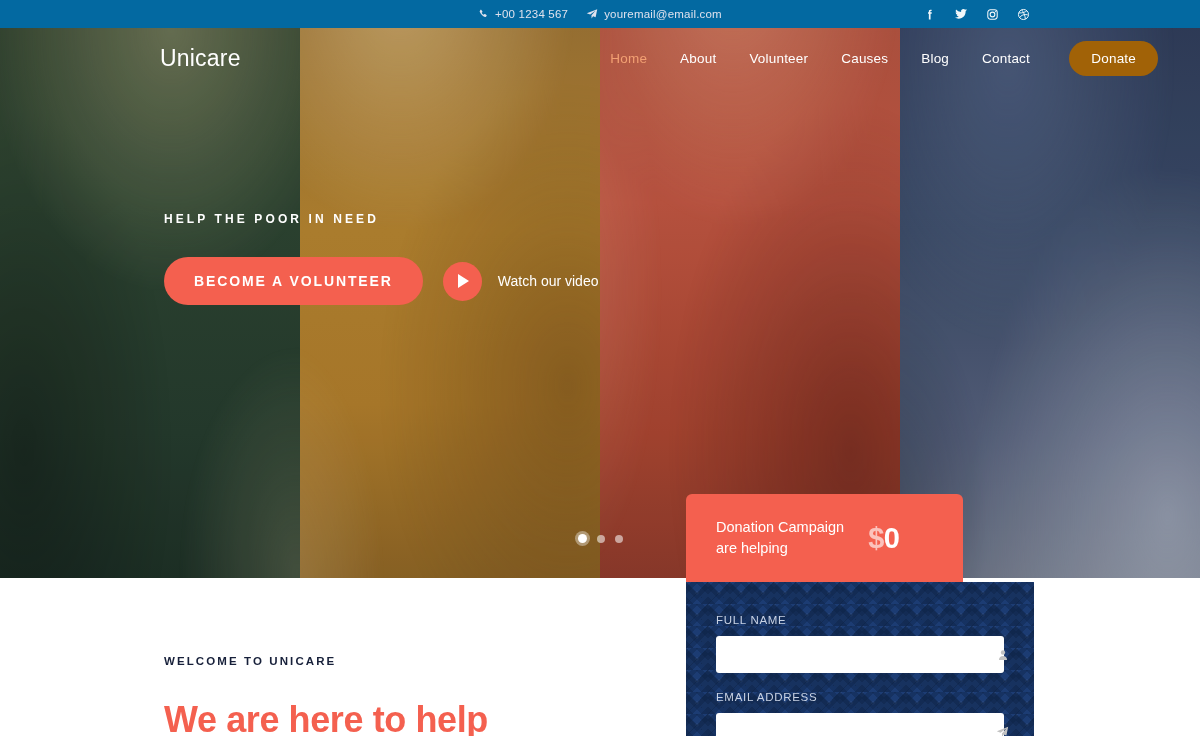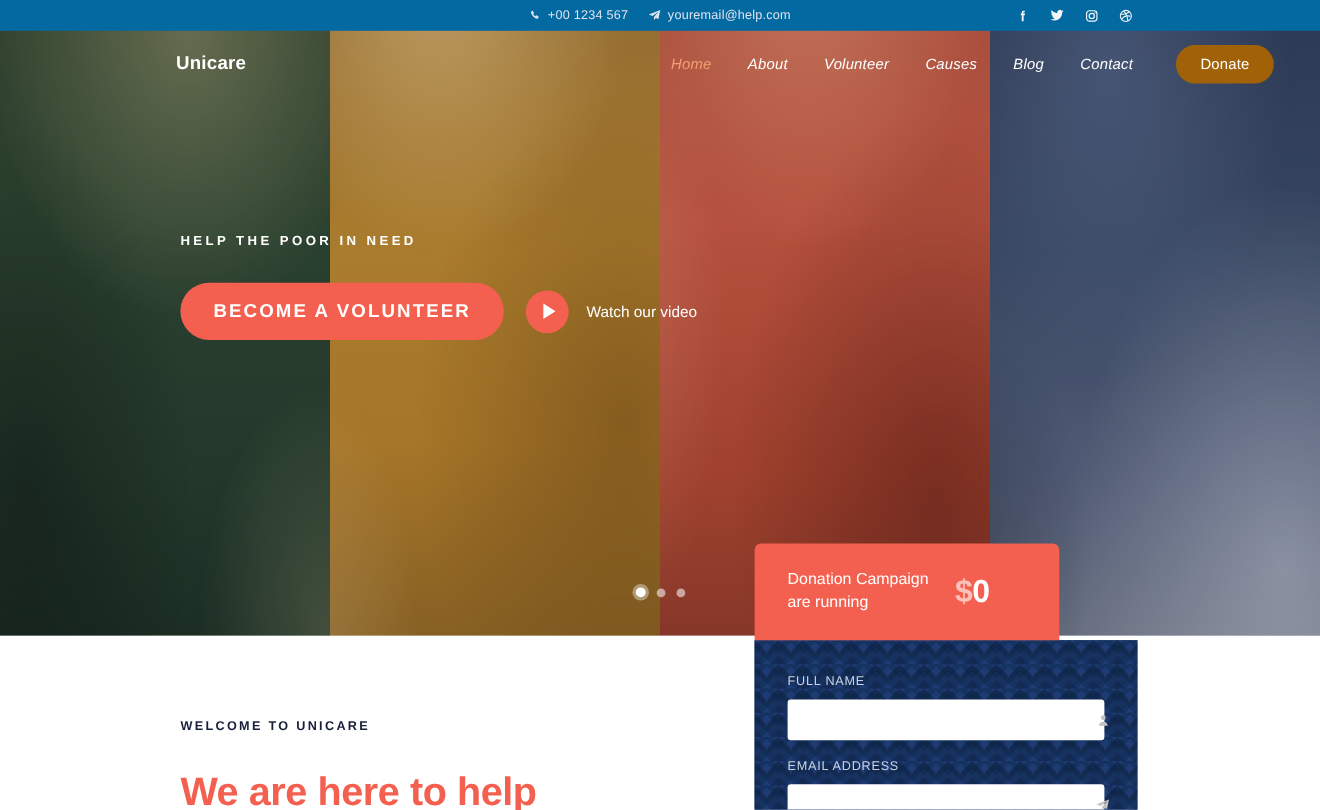--- a/index.html
+++ b/index.html
@@ -78,29 +78,29 @@
   }
   .hero-tint { position:absolute; inset:0; background:rgba(15,18,40,.06); }
 
   
   .header {
     position:absolute; top:28px; left:0; width:1200px; height:60px;
     display:flex; align-items:center; z-index:30;
   }
   .logo {
     position:absolute; left:160px;
-    font-size:17px; font-weight:700; color:#fff; letter-spacing:.2px;
+    font-size:23px; font-weight:400; color:#fff; letter-spacing:.2px;
   }
   .nav {
     position:absolute; right:170px;
     display:flex; align-items:center; gap:33px;
   }
   .nav-link {
     font-size:13.5px; color:#fff; font-weight:400; letter-spacing:.2px;
-    cursor:pointer; white-space:nowrap;font-style:italic;
+    cursor:pointer; white-space:nowrap;
   }
   .nav-link.active { color:#f2a073; }
   .btn-donate {
     position:absolute; right:42px;
     background:#a16207; color:#fff; border:none;
     font-family:inherit; font-size:13.5px; font-weight:500;
     padding:10px 22px; border-radius:22px; cursor:pointer;
     letter-spacing:.2px;
   }
 
@@ -110,21 +110,21 @@
     font-size:12px; font-weight:700; letter-spacing:3.1px;
     color:#ffffff; text-transform:uppercase; margin-bottom:16px;
   }
   .hero-title {
     font-size:45px; line-height:50px; font-weight:700; color:#fff;
     letter-spacing:-0.4px; max-width:540px;
   }
   .hero-actions { margin-top:31px; display:flex; align-items:center; gap:20px; }
   .btn-volunteer {
     background:#f4604f; color:#fff; border:none; font-family:inherit;
-    font-size:17px; font-weight:700; letter-spacing:1.9px;
+    font-size:14px; font-weight:700; letter-spacing:1.9px;
     padding:16px 30px; border-radius:30px; cursor:pointer;
   }
   .play-wrap { display:flex; align-items:center; gap:16px; cursor:pointer; }
   .play-btn {
     width:39px; height:39px; border-radius:50%; background:#f4604f;
     display:flex; align-items:center; justify-content:center;
   }
   .play-btn .tri {
     width:0; height:0; margin-left:3px;
     border-left:11px solid #fff;
@@ -219,21 +219,21 @@
     <span class="tb-item">
       <svg width="11" height="11" viewBox="0 0 16 16" fill="#dfe2ee">
         <path d="M3.6 1.2c.4-.3 1-.2 1.3.2l1.4 2c.3.4.2.9-.1 1.2l-.9.8c.6 1.3 1.7 2.4 3 3l.8-.9c.3-.3.8-.4 1.2-.1l2 1.4c.4.3.5.9.2 1.3l-1 1.2c-.3.4-.9.6-1.4.4C6.8 10.5 4.1 7.8 2.5 4c-.2-.5 0-1 .4-1.4l.7-1.4z"></path>
       </svg>
       <span>+00 1234 567</span>
     </span>
     <span class="tb-item">
       <svg width="12" height="12" viewBox="0 0 16 16" fill="#dfe2ee">
         <path d="M15 1.5 1 7l4.6 1.8L13 3.4 7.3 9.8l.1 4.2 2.1-3 3.3 1.3z"></path>
       </svg>
-      <span>youremail@help.com</span>
+      <span>youremail@email.com</span>
     </span>
   </div>
   <div class="topbar-social">
     <a class="soc">
       <svg width="13" height="13" viewBox="0 0 16 16" fill="#fff">
           <path d="M10.6 5.3H9.1v-1c0-.4.3-.5.5-.5h1V2.1H9.2C7.6 2.1 7.2 3.3 7.2 4v1.3H6.2v1.8h1V14h2.1V7.1h1.4l.1-1.8z"></path>
         </svg>
     </a>
     <a class="soc">
       <svg width="14" height="14" viewBox="0 0 16 16" fill="#fff">
@@ -284,21 +284,21 @@
 
 <div class="dots">
   <span class="dot active"></span>
   <span class="dot"></span>
   <span class="dot"></span>
 </div>
 
 <div class="donate-card">
   <div class="dc-text">
     <div>Donation Campaign</div>
-    <div>are running</div>
+    <div>are helping</div>
   </div>
   <div class="dc-amount">
     <span class="cur">$</span><span>0</span>
   </div>
 </div>
 
 <div class="donate-form">
   <div class="field-label">FULL NAME</div>
   <div class="field-wrap">
     <input class="field-input" type="text" placeholder="" style="">

